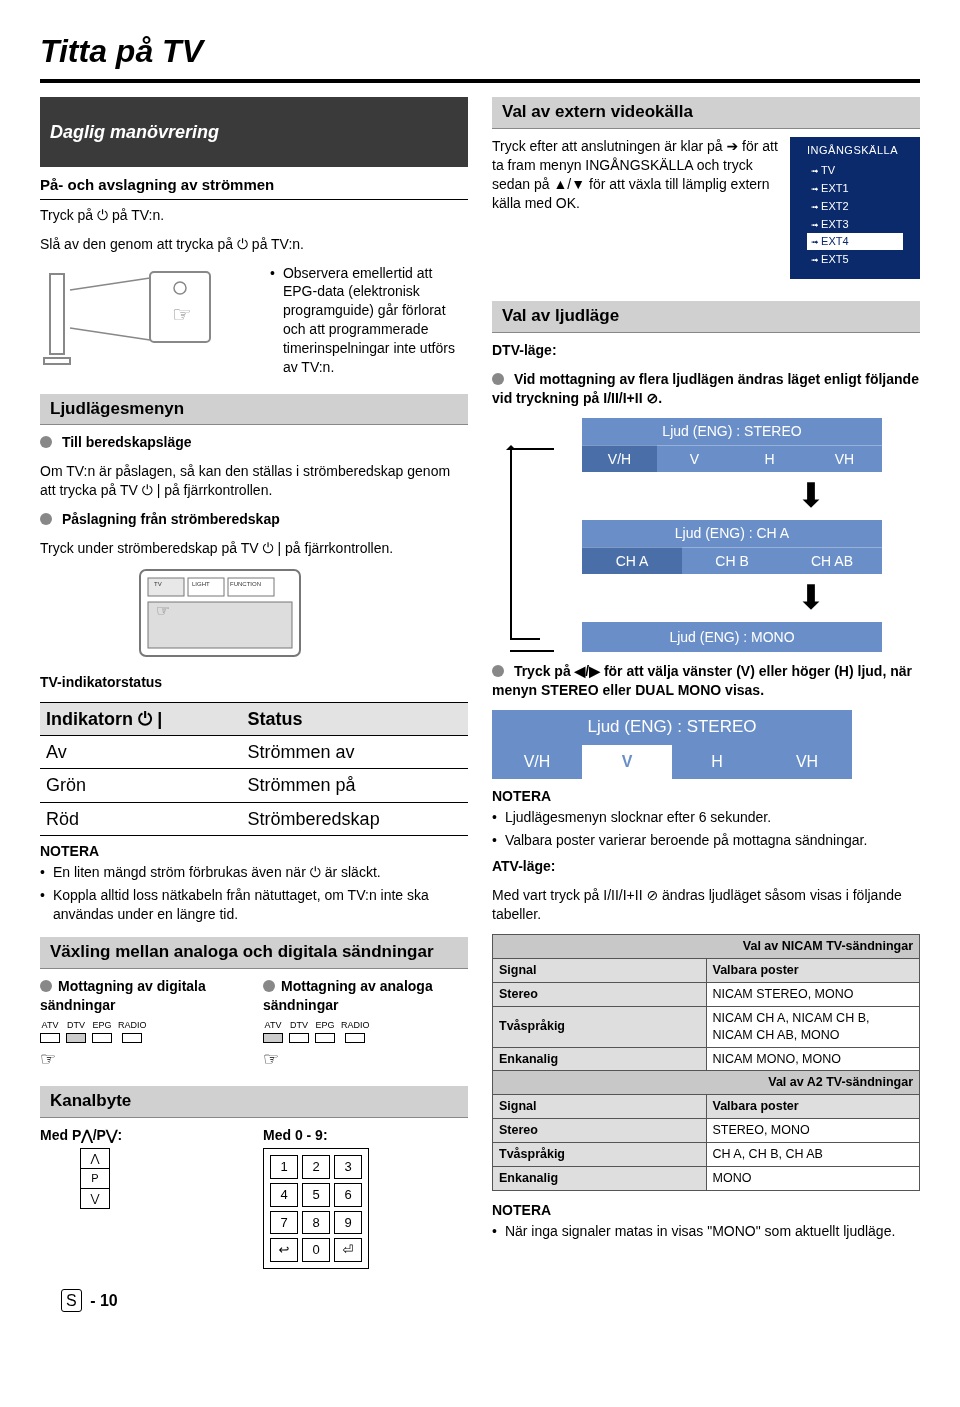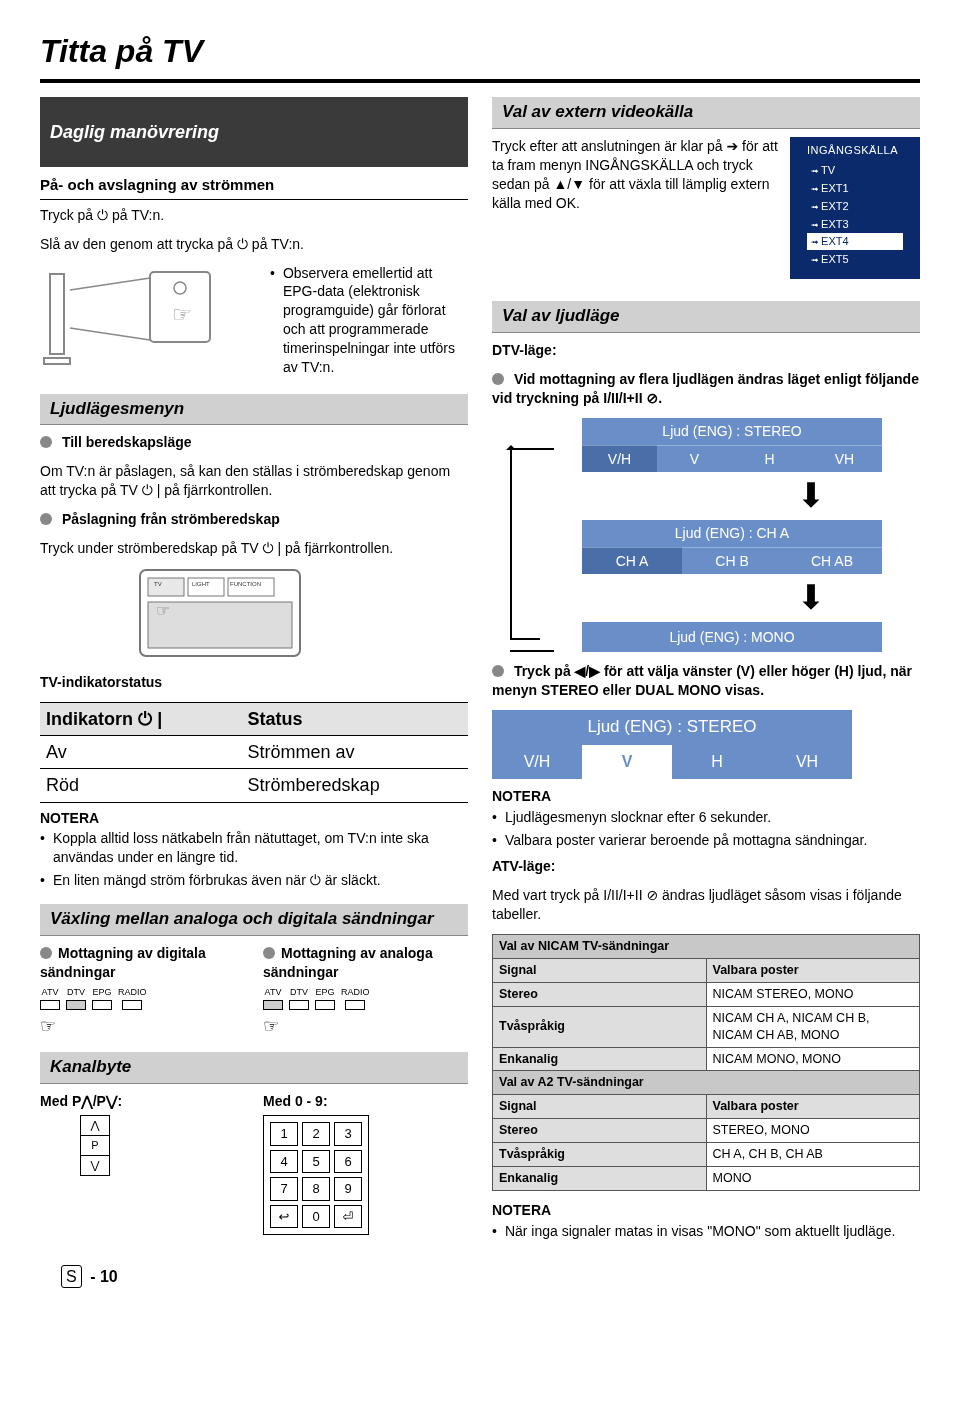--- a/index.html
+++ b/index.html
@@ -2,21 +2,21 @@
 <html><head>
 <meta charset="utf-8">
 <style>
   * { box-sizing: border-box; margin: 0; padding: 0; }
   body { font-family: Arial, Helvetica, sans-serif; width: 960px; margin: 0 auto; padding: 30px 40px; color: #000; background: #fff; font-size: 14px; line-height: 1.35; }
   h1 { font-size: 32px; font-weight: bold; font-style: italic; margin-bottom: 6px; }
   .thick-rule { border: none; border-top: 4px solid #000; margin-bottom: 14px; }
   .columns { display: flex; gap: 24px; }
   .col { flex: 1; min-width: 0; }
   .section-dark { background: #3a3a3a; color: #fff; font-size: 18px; font-weight: bold; font-style: italic; padding: 23px 10px; margin-bottom: 8px; }
-  .section-grey { background: #d0d0d0; font-size: 17px; font-weight: bold; font-style: italic; padding: 4px 10px; margin-bottom: 8px; border-bottom: 1px solid #888; }
+  .section-grey { background: #d0d0d0; font-size: 17px; font-weight: bold; padding: 4px 10px; margin-bottom: 8px; border-bottom: 1px solid #888; }
   .subhead { font-size: 15px; font-weight: bold; border-bottom: 1px solid #000; padding-bottom: 3px; margin-bottom: 6px; }
   .body { font-size: 14px; margin-bottom: 10px; }
   .bullet-row { display: flex; gap: 8px; margin-bottom: 4px; }
   .bullet-row .dot::before { content: "•"; }
   .marker { display: inline-block; width: 12px; height: 12px; border-radius: 50%; background: #888; margin-right: 6px; vertical-align: -1px; }
   .note-head { font-weight: bold; margin-top: 6px; margin-bottom: 2px; }
   table.status { width: 100%; border-collapse: collapse; font-size: 18px; }
   table.status th, table.status td { border-top: 1px solid #000; border-bottom: 1px solid #000; padding: 4px 6px; text-align: left; }
   table.status th { background: #e3e3e3; font-weight: bold; }
   .tv-svg { width: 220px; height: 120px; }
@@ -53,21 +53,21 @@
   .flow-arm1 { top: 30px; } .flow-arm2 { bottom: 0; }
 
   .wide-box { background: #6a8fc8; color: #fff; width: 360px; margin: 10px 0 8px; }
   .wide-box .head { text-align: center; font-size: 17px; padding: 6px 0; }
   .wide-box .row { display: flex; font-size: 16px; }
   .wide-box .row > div { flex: 1; text-align: center; padding: 6px 0; }
   .wide-box .row .sel { background: #fff; color: #6a8fc8; font-weight: bold; }
 
   table.sig { width: 100%; border-collapse: collapse; font-size: 12.5px; margin: 6px 0 10px; }
   table.sig th, table.sig td { border: 1px solid #555; padding: 3px 6px; text-align: left; }
-  table.sig .hdr { background: #c8c8c8; text-align: left; font-weight: bold; }
+  table.sig .hdr { background: #c8c8c8; text-align: right; font-weight: bold; }
   table.sig .lab { background: #dedede; font-weight: bold; width: 26%; }
 
   .footer { margin-top: 20px; font-size: 16px; padding-left: 21px; }
   .footer .circ { display: inline-block; border: 1px solid #000; border-radius: 3px; padding: 0 4px; margin-right: 4px; }
   .section-top { margin-top: 14px; }
 </style>
 </head>
 <body>
 
 <h1>Titta på TV</h1>
@@ -126,34 +126,38 @@
       <tbody>
           <tr>
         <th>Indikatorn ⏻ |</th>
         <th>Status</th>
       </tr>
       <tr>
             <td>Av</td>
             <td>Strömmen av</td>
           </tr>
       <tr>
+            <td>Grön</td>
+            <td>Strömmen på</td>
+          </tr>
+      <tr>
             <td>Röd</td>
             <td>Strömberedskap</td>
           </tr>
     </tbody>
       </table>
 
     <div class="note-head">NOTERA</div>
     <div class="bullet-row">
         <span class="dot"></span>
+        <span>En liten mängd ström förbrukas även när ⏻ är släckt.</span>
+      </div>
+    <div class="bullet-row">
+        <span class="dot"></span>
         <span>Koppla alltid loss nätkabeln från nätuttaget, om TV:n inte ska användas under en längre tid.</span>
-      </div>
-    <div class="bullet-row">
-        <span class="dot"></span>
-        <span>En liten mängd ström förbrukas även när ⏻ är släckt.</span>
       </div>
 
     <div class="section-grey section-top">Växling mellan analoga och digitala sändningar</div>
 
     <div class="two-up">
       <div>
         <div><span class="marker"></span><b>Mottagning av digitala sändningar</b></div>
         <div class="atv-bar">
           <div><span>ATV</span><span class="atv-box"></span></div>
           <div><span>DTV</span><span class="atv-box" style="background:#ccc"></span></div>

